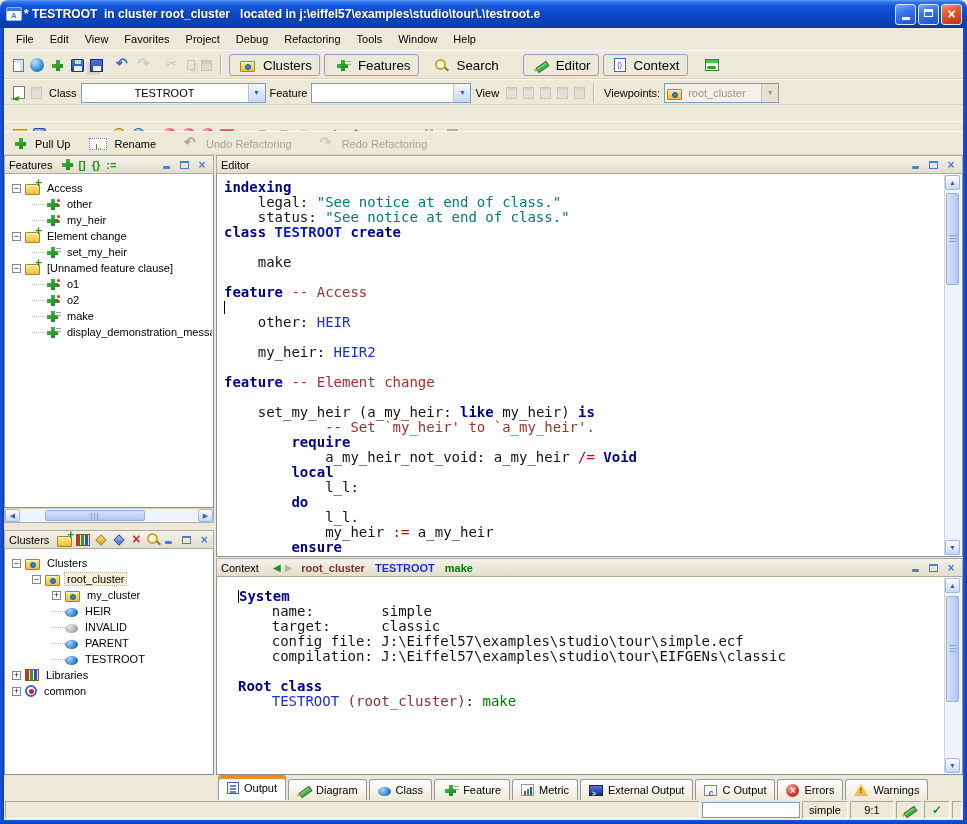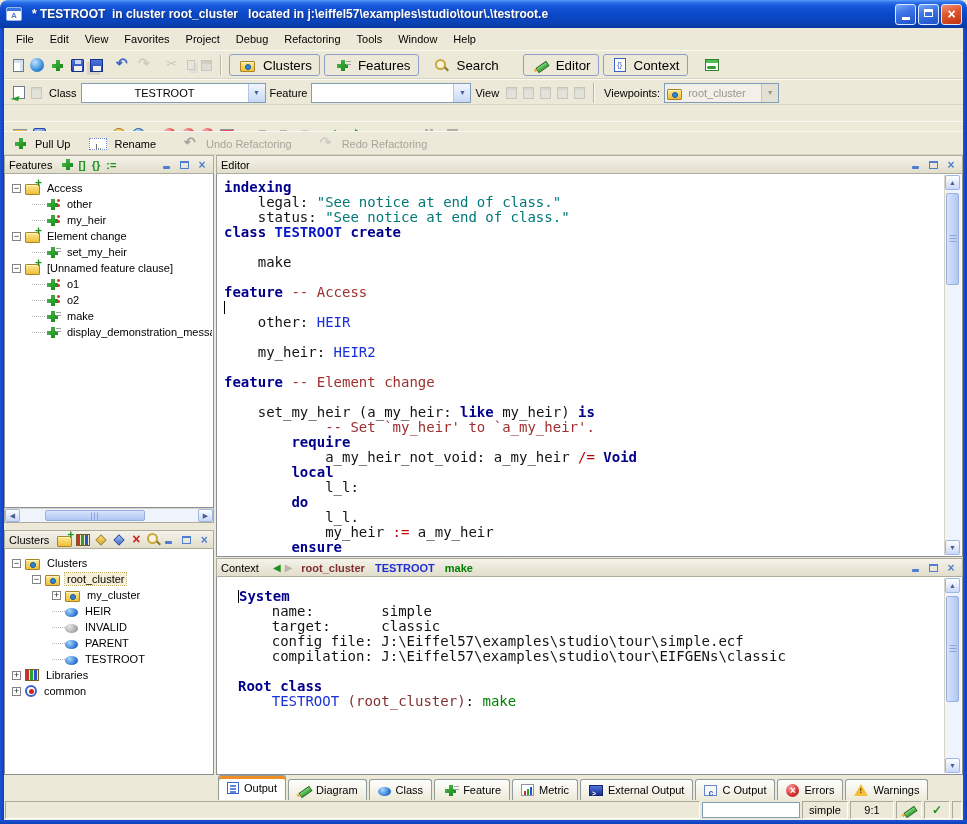--- a/index.html
+++ b/index.html
@@ -4,21 +4,21 @@
 <style>
   html,body{margin:0;padding:0;background:#fff}
   .win{position:relative;width:967px;height:824px;background:#ECE9D8;font-family:"Liberation Sans",sans-serif;font-size:11px;color:#000;overflow:hidden}
   
   .frame-l,.frame-r{position:absolute;top:28px;bottom:0;width:4px;background:linear-gradient(90deg,#1E52D8,#0A40B8)}
   .frame-l{left:0}.frame-r{right:0}
   .frame-b{position:absolute;left:0;right:0;bottom:0;height:4px;background:linear-gradient(180deg,#1E52D8,#0A40B8)}
   .titlebar{position:absolute;left:0;top:0;right:0;height:28px;border-radius:8px 8px 0 0;
     background:linear-gradient(180deg,#5C9CF8 0%,#2E74EC 8%,#1656D8 22%,#0A48C8 50%,#0A44BC 75%,#0838A0 100%);
     display:flex;align-items:center;padding-left:6px;box-sizing:border-box}
-  .title-text{color:#fff;font-weight:bold;font-size:12px;margin-left:10px;white-space:pre;text-shadow:1px 1px 1px #16347C;overflow:hidden}
+  .title-text{color:#fff;font-weight:bold;font-size:12px;margin-left:2px;white-space:pre;text-shadow:1px 1px 1px #16347C;overflow:hidden}
   .winbtns{margin-left:auto;margin-right:5px;display:flex;gap:2px}
   .wbtn{width:21px;height:21px;border:1px solid #DCE8FC;border-radius:3px;background:linear-gradient(160deg,#7AA8F8,#3C74E8 40%,#1E50C8);position:relative;color:#fff;text-align:center;box-sizing:border-box}
   .wbtn.close{background:linear-gradient(160deg,#F09078,#E05A30 40%,#C03010)}
   .wg-min{display:block;width:8px;height:3px;background:#fff;margin:12px auto 0}
   .wg-max{display:block;width:9px;height:8px;border:1px solid #fff;border-top-width:3px;margin:4px auto 0;box-sizing:border-box}
   .wg-x{font-size:14px;font-weight:bold;line-height:19px}
   
   .menubar{position:absolute;left:4px;right:4px;top:28px;height:22px;background:#ECE9D8;display:flex;align-items:center;padding-left:4px;box-sizing:border-box}
   .menu-item{padding:3px 8px}
   .tb{position:absolute;left:4px;right:4px;background:#ECE9D8;display:flex;align-items:center;border-top:1px solid #FAF9F4;box-shadow:inset 0 -1px 0 #D8D4C4;box-sizing:border-box;padding-left:6px}

